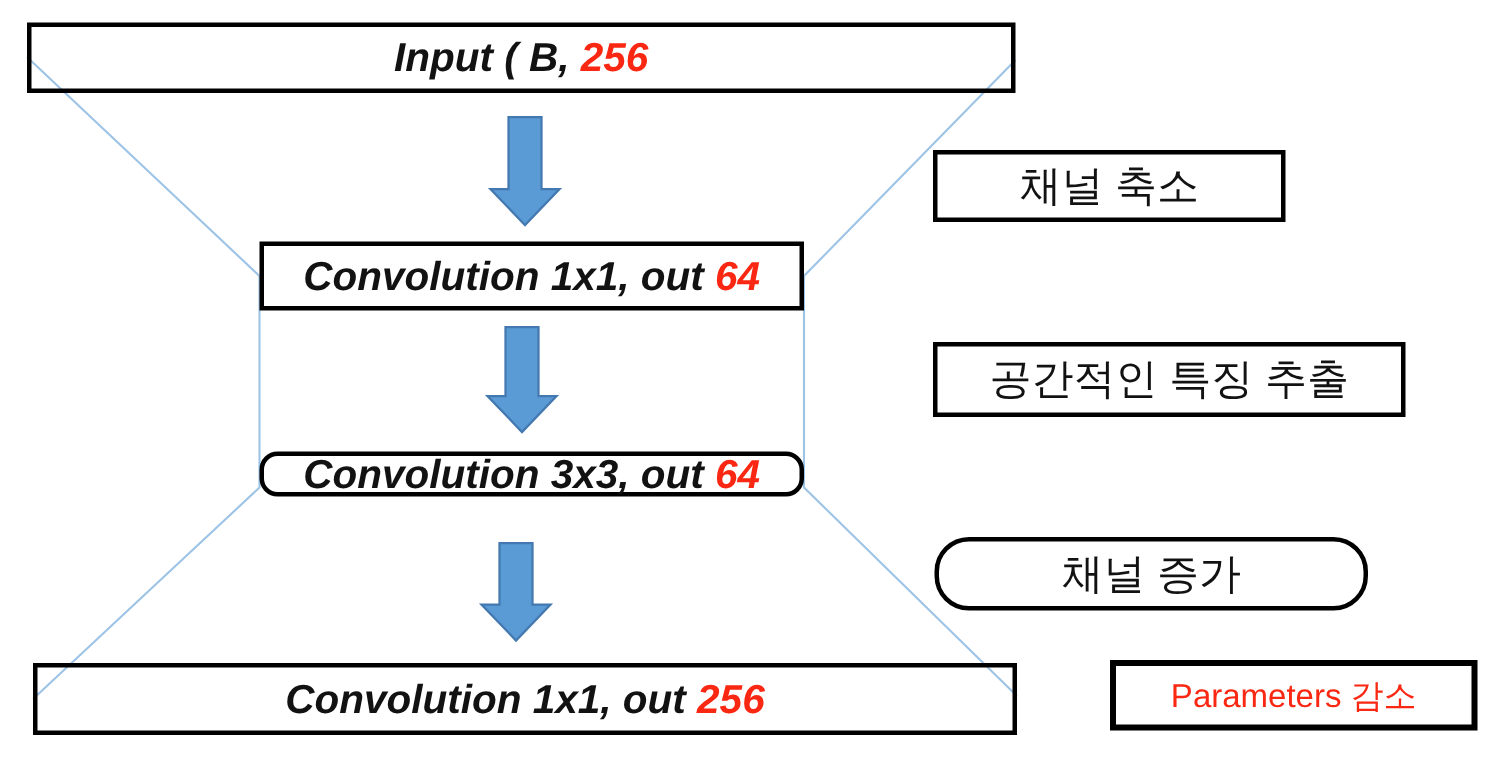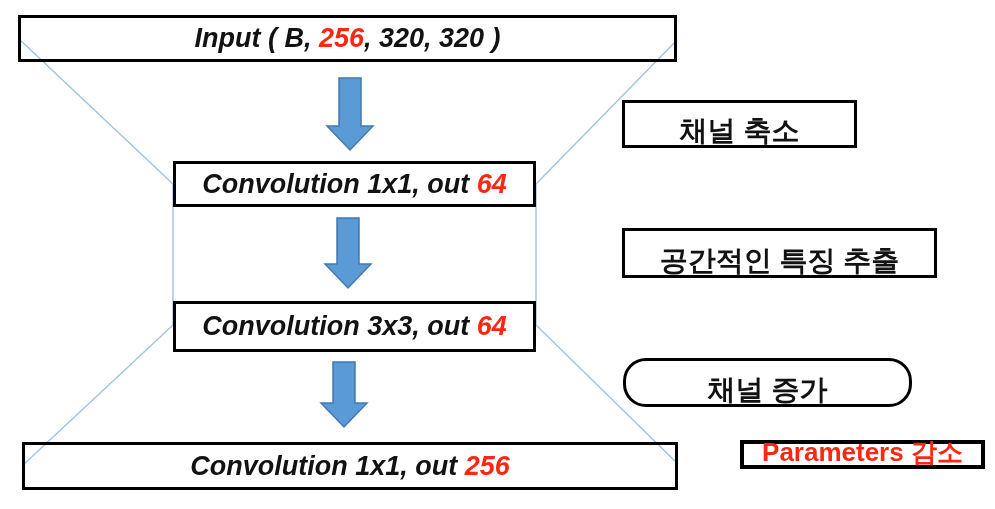--- a/index.html
+++ b/index.html
@@ -20,47 +20,47 @@
   .node{
     position:absolute;z-index:1;box-sizing:border-box;
     border:3px solid var(--box-border);background:transparent;
     display:flex;align-items:center;justify-content:center;
     font-weight:bold;font-size:27px;color:#121212;white-space:pre;line-height:1;font-style:italic;
   }
   .hl{color:var(--highlight-red);}
   .side-label{
     position:absolute;z-index:1;box-sizing:border-box;
     border:3px solid var(--box-border);background:transparent;
-    display:flex;align-items:flex-end;justify-content:center;
-    font-weight:bold;font-size:28px;color:#121212;white-space:pre;line-height:1;
+    display:flex;align-items:center;justify-content:center;
+    font-weight:normal;font-size:28px;color:#121212;white-space:pre;line-height:1;
   }
   #box-input  {left:18px; top:15px; width:659px;height:47px;}
   #box-conv1  {left:173px;top:161px;width:363px;height:46px;}
-  #box-conv2  {left:173px;top:301px;width:363px;height:51px;}
+  #box-conv2  {left:173px;top:301px;width:363px;height:30px;border-radius:12px;}
   #box-output {left:22px; top:442px;width:656px;height:48px;}
   #side-label-1{left:622px;top:100px;width:235px;height:48px;}
   #side-label-2{left:622px;top:228px;width:315px;height:50px;}
   #side-label-3{left:623px;top:358px;width:289px;height:49px;border-radius:23px;}
-  #side-label-4{left:740px;top:440px;width:245px;height:29px;border-width:4px;color:var(--highlight-red);font-size:26px;}
+  #side-label-4{left:740px;top:440px;width:245px;height:47px;border-width:4px;color:var(--highlight-red);font-size:22px;}
 </style>
 </head>
 <body>
 
 <div class="canvas">
 
   <svg class="lines-layer" width="995" height="509" viewBox="0 0 995 509">
     <polyline class="connector" points="18,38 173,184 173,325 22,466"></polyline>
     <polyline class="connector" points="677,40 536,184 536,325 678,464"></polyline>
     <polygon class="block-arrow" points="339,78 361,78 361,126 373,126 350,150 327,126 339,126"></polygon>
     <polygon class="block-arrow" points="337,218 359,218 359,264 371,264 348,288 325,264 337,264"></polygon>
     <polygon class="block-arrow" points="333,362 355,362 355,403 367,403 344,427 321,403 333,403"></polygon>
   </svg>
 
   <div class="node" id="box-input">
-    <span>Input ( B, </span><span class="hl">256</span><span>, 320, 320 )</span>
+    <span>Input ( B, </span><span class="hl">256</span>
   </div>
 
   <div class="node" id="box-conv1">
     <span>Convolution 1x1, out </span><span class="hl">64</span><span></span>
   </div>
 
   <div class="node" id="box-conv2">
     <span>Convolution 3x3, out </span><span class="hl">64</span><span></span>
   </div>
 

